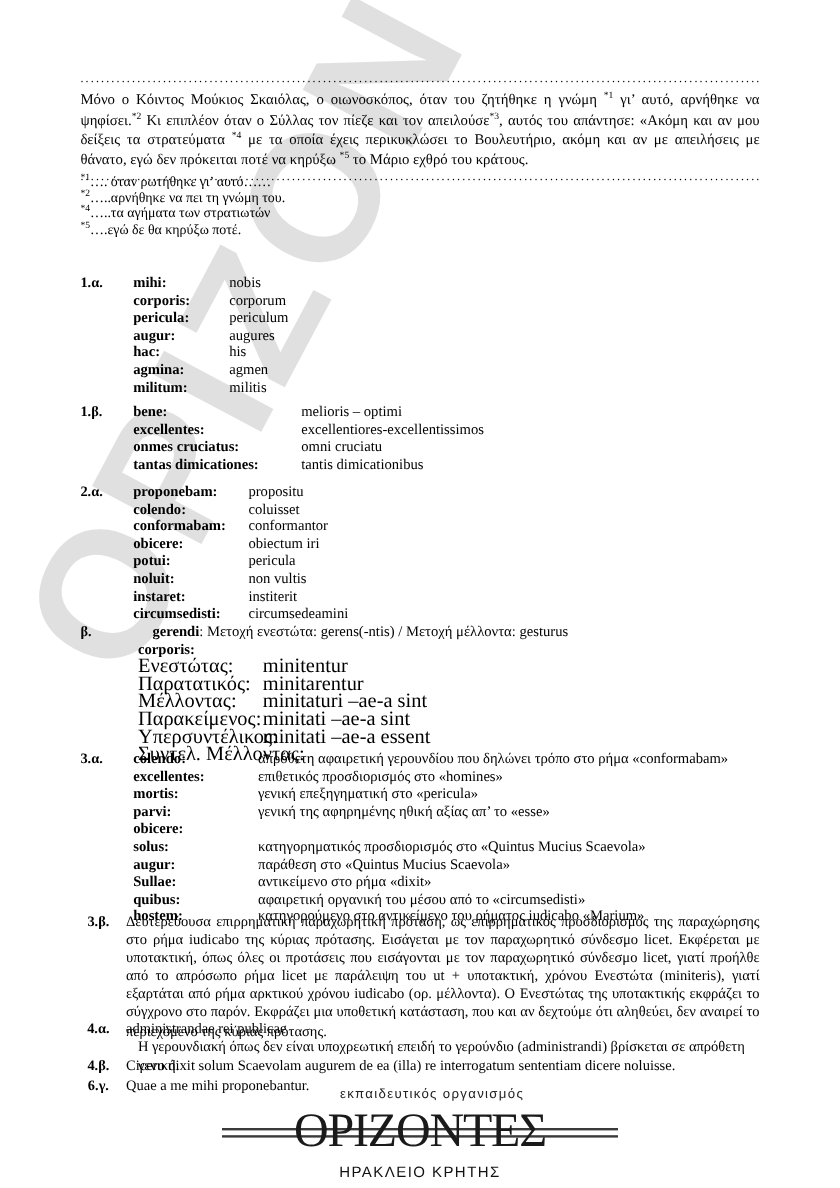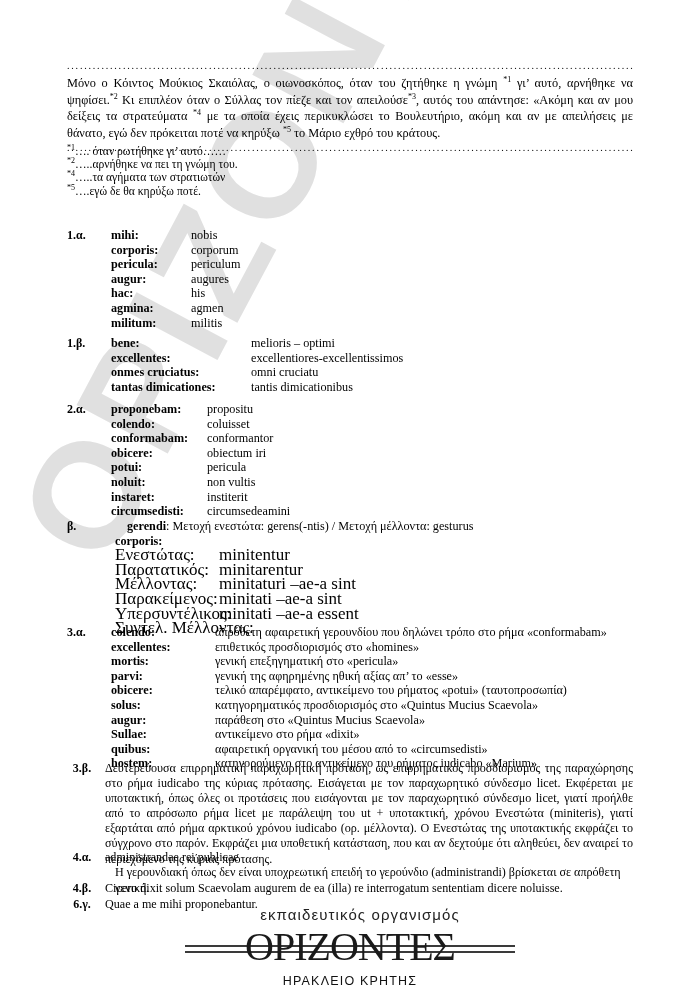--- a/index.html
+++ b/index.html
@@ -175,21 +175,21 @@
   #footer {
     position: absolute;
     left: 0;
     top: 906px;
     width: 700px;
     text-align: center;
     z-index: 3;
   }
   #footer .tagline {
     font-family: "Liberation Sans", sans-serif;
-    font-size: 15px;
+    font-size: 11px;
     letter-spacing: 1.1px;
     color: #222;
     margin-bottom: 2px;
     padding-left: 20px;
   }
   .logo-wrap {
     position: relative;
     display: inline-block;
     width: 330px;
     height: 44px;
@@ -389,21 +389,20 @@
         <div class="pair">
             <span class="term">mortis:</span>
             <span class="val">γενική επεξηγηματική στο «pericula»</span>
           </div>
         <div class="pair">
             <span class="term">parvi:</span>
             <span class="val">γενική της  αφηρημένης ηθική αξίας απ’ το «esse»</span>
           </div>
         <div class="pair">
             <span class="term">obicere:</span>
-            <span class="val">τελικό απαρέμφατο, αντικείμενο του ρήματος «potui» (ταυτοπροσωπία)</span>
           </div>
         <div class="pair">
             <span class="term">solus:</span>
             <span class="val">κατηγορηματικός προσδιορισμός στο «Quintus Mucius Scaevola»</span>
           </div>
         <div class="pair">
             <span class="term">augur:</span>
             <span class="val">παράθεση στο «Quintus Mucius Scaevola»</span>
           </div>
         <div class="pair">

